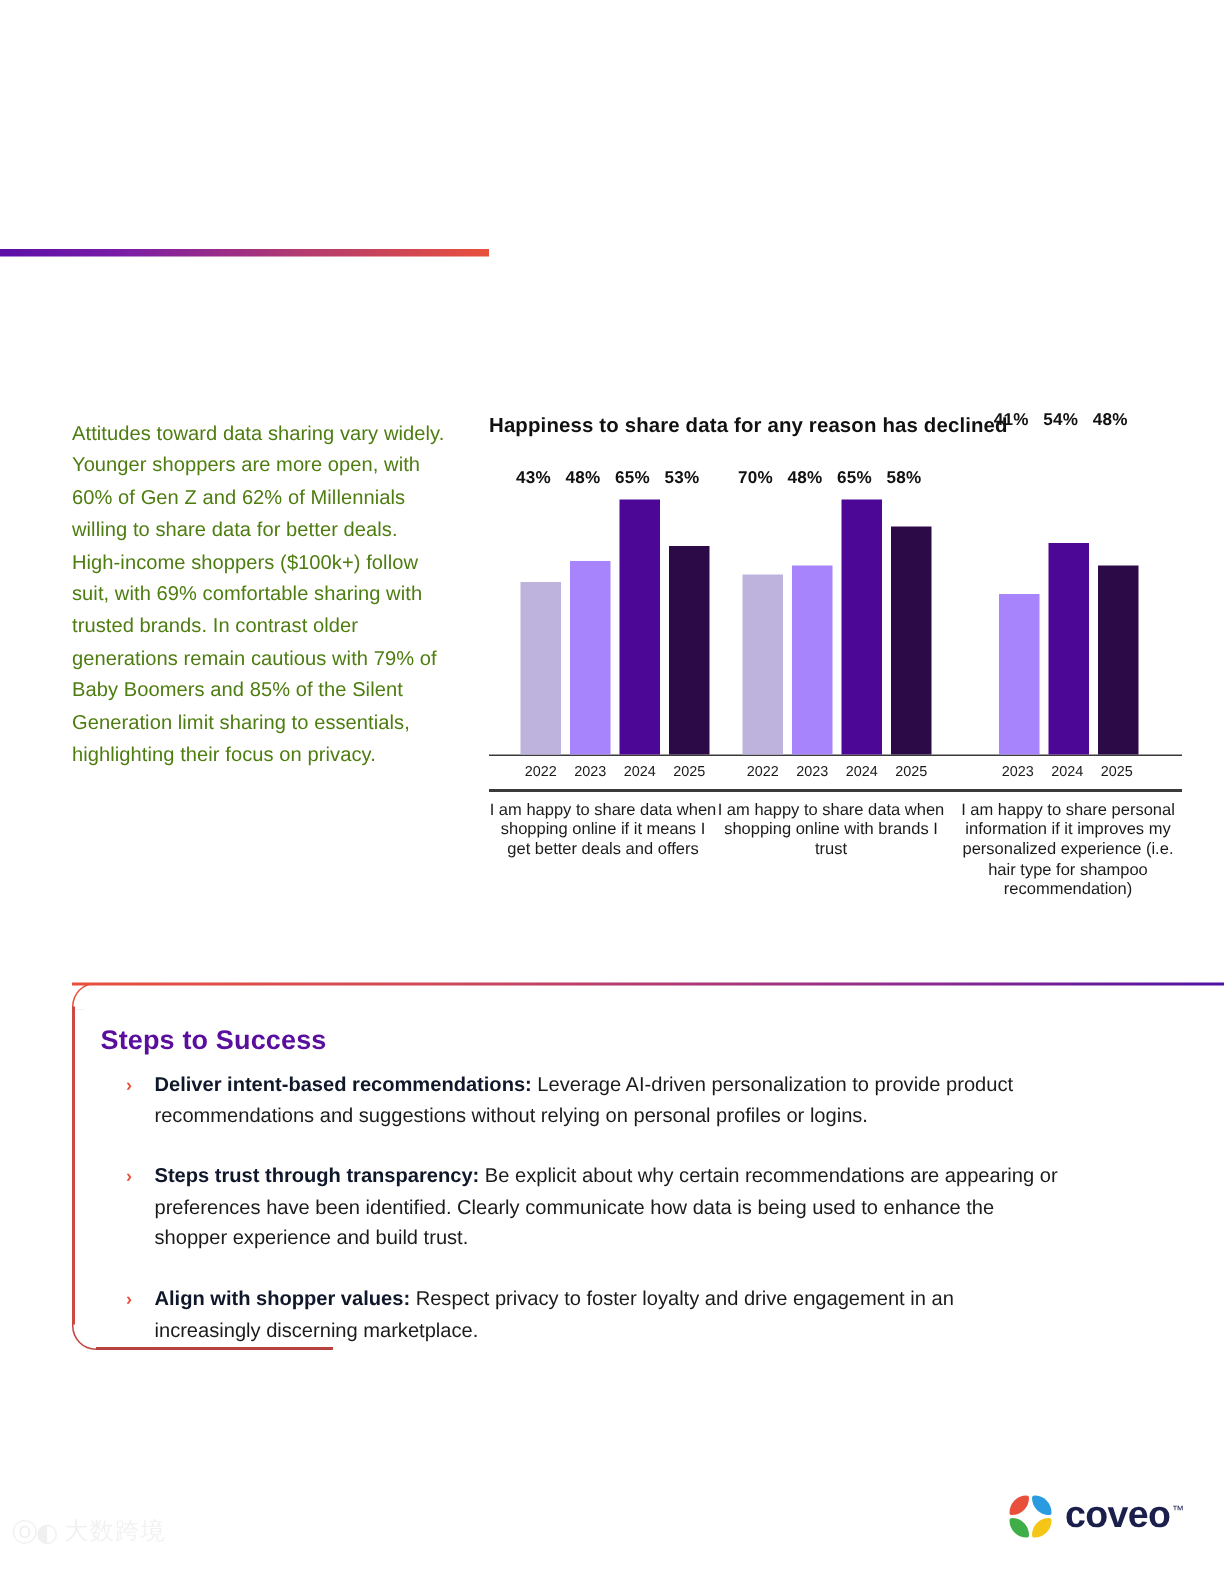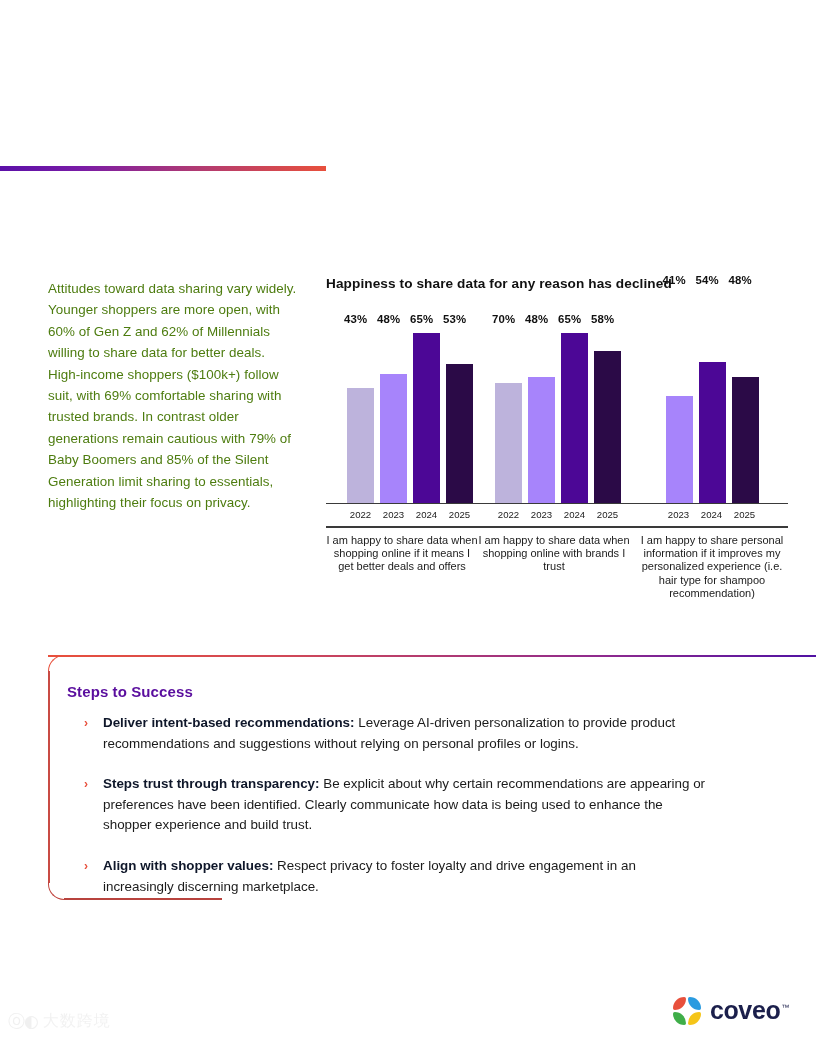--- a/index.html
+++ b/index.html
@@ -121,21 +121,21 @@
     border-left:1.6px solid #C0453F;
     border-bottom-left-radius:16px;
   }
   .steps-border-bottom{
     position:absolute; left:16px; bottom:0; width:158px; height:1.6px;
     background:#B8433E;
   }
 
   .steps-title{
     position:absolute; left:19px; top:28px;
-    font-size:15px; font-weight:bold; color:#5A0E9E;
+    font-size:18px; font-weight:bold; color:#5A0E9E;
     letter-spacing:.1px;
   }
   .bullets{ position:absolute; left:19px; top:58px; width:640px; }
   .bullet{ position:relative; padding-left:36px; margin-bottom:20px; }
   .chev{
     position:absolute; left:17px; top:0px;
     color:#E8503C; font-size:12px; line-height:21px;
     font-weight:bold;
   }
   .bullet p{

